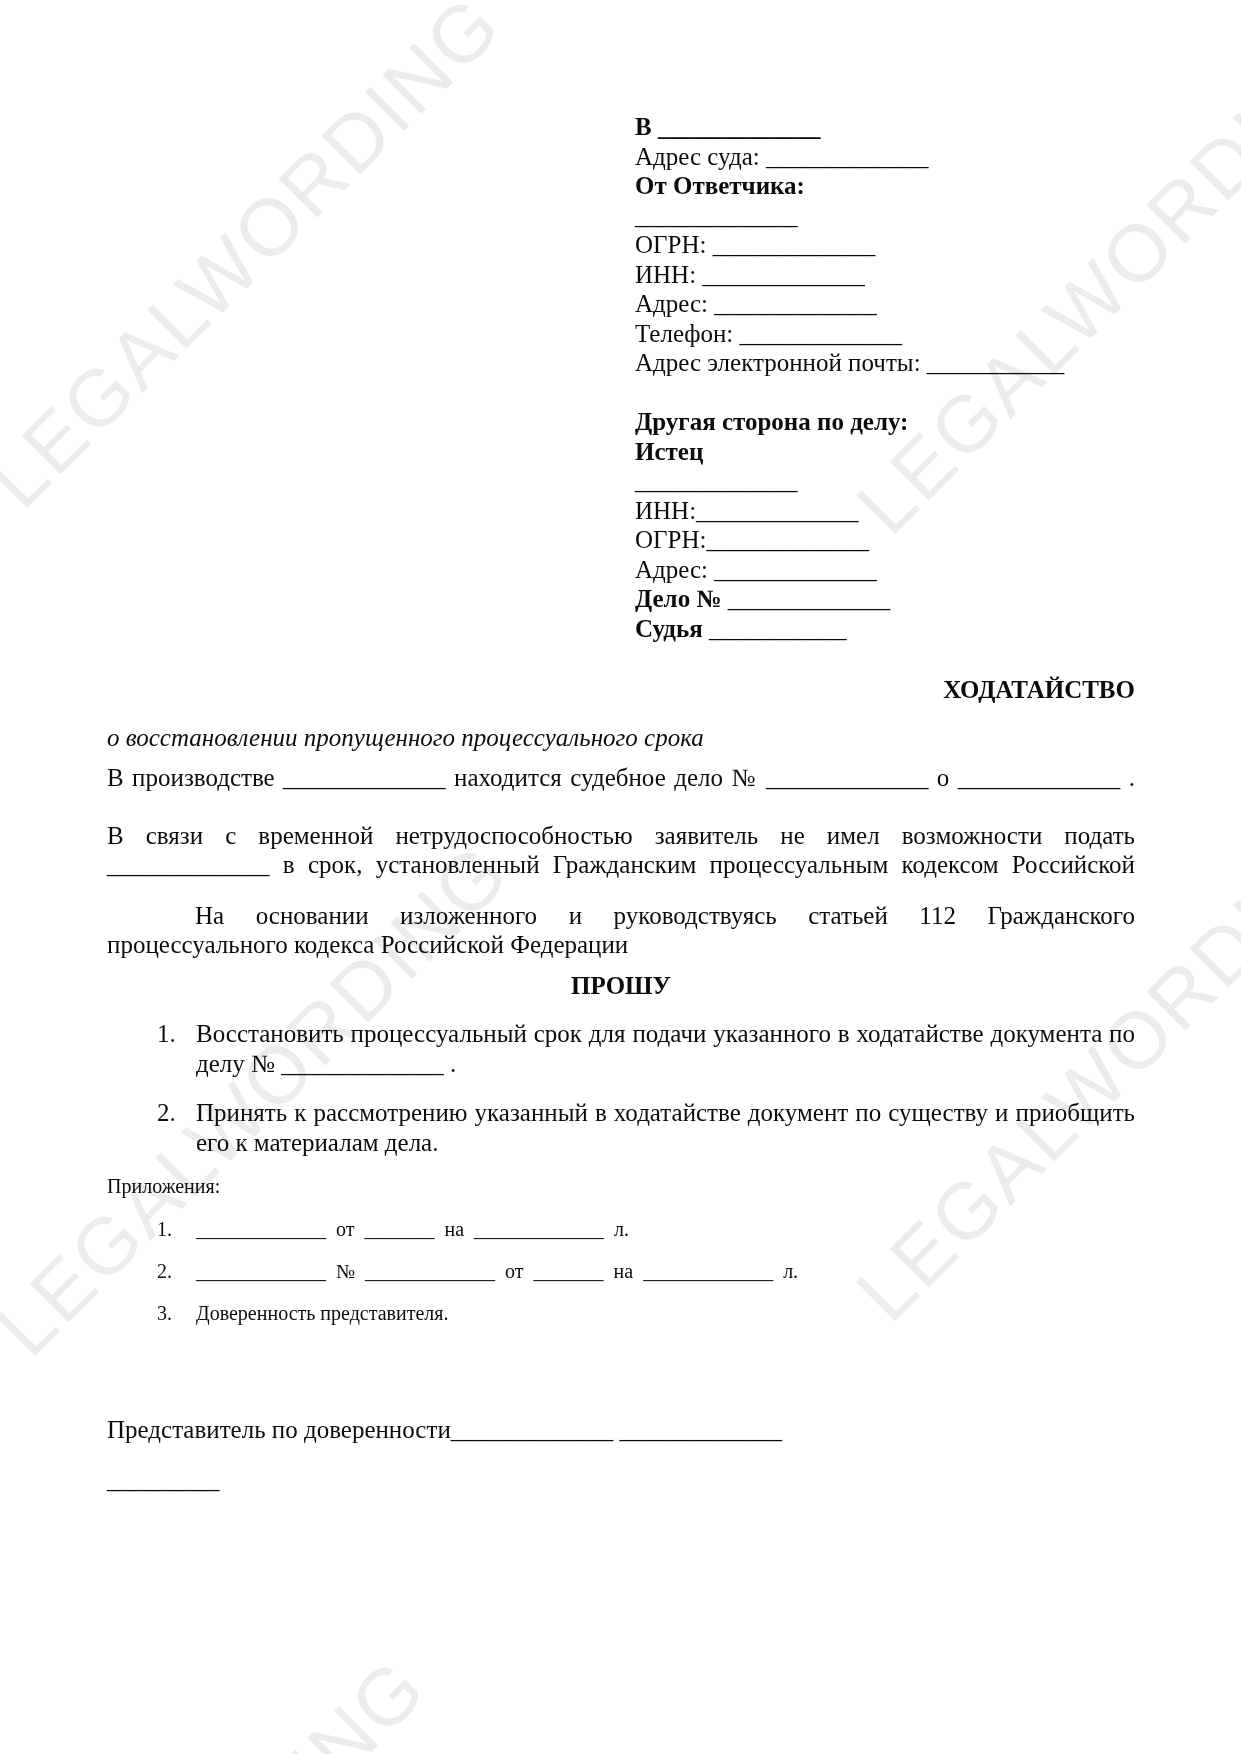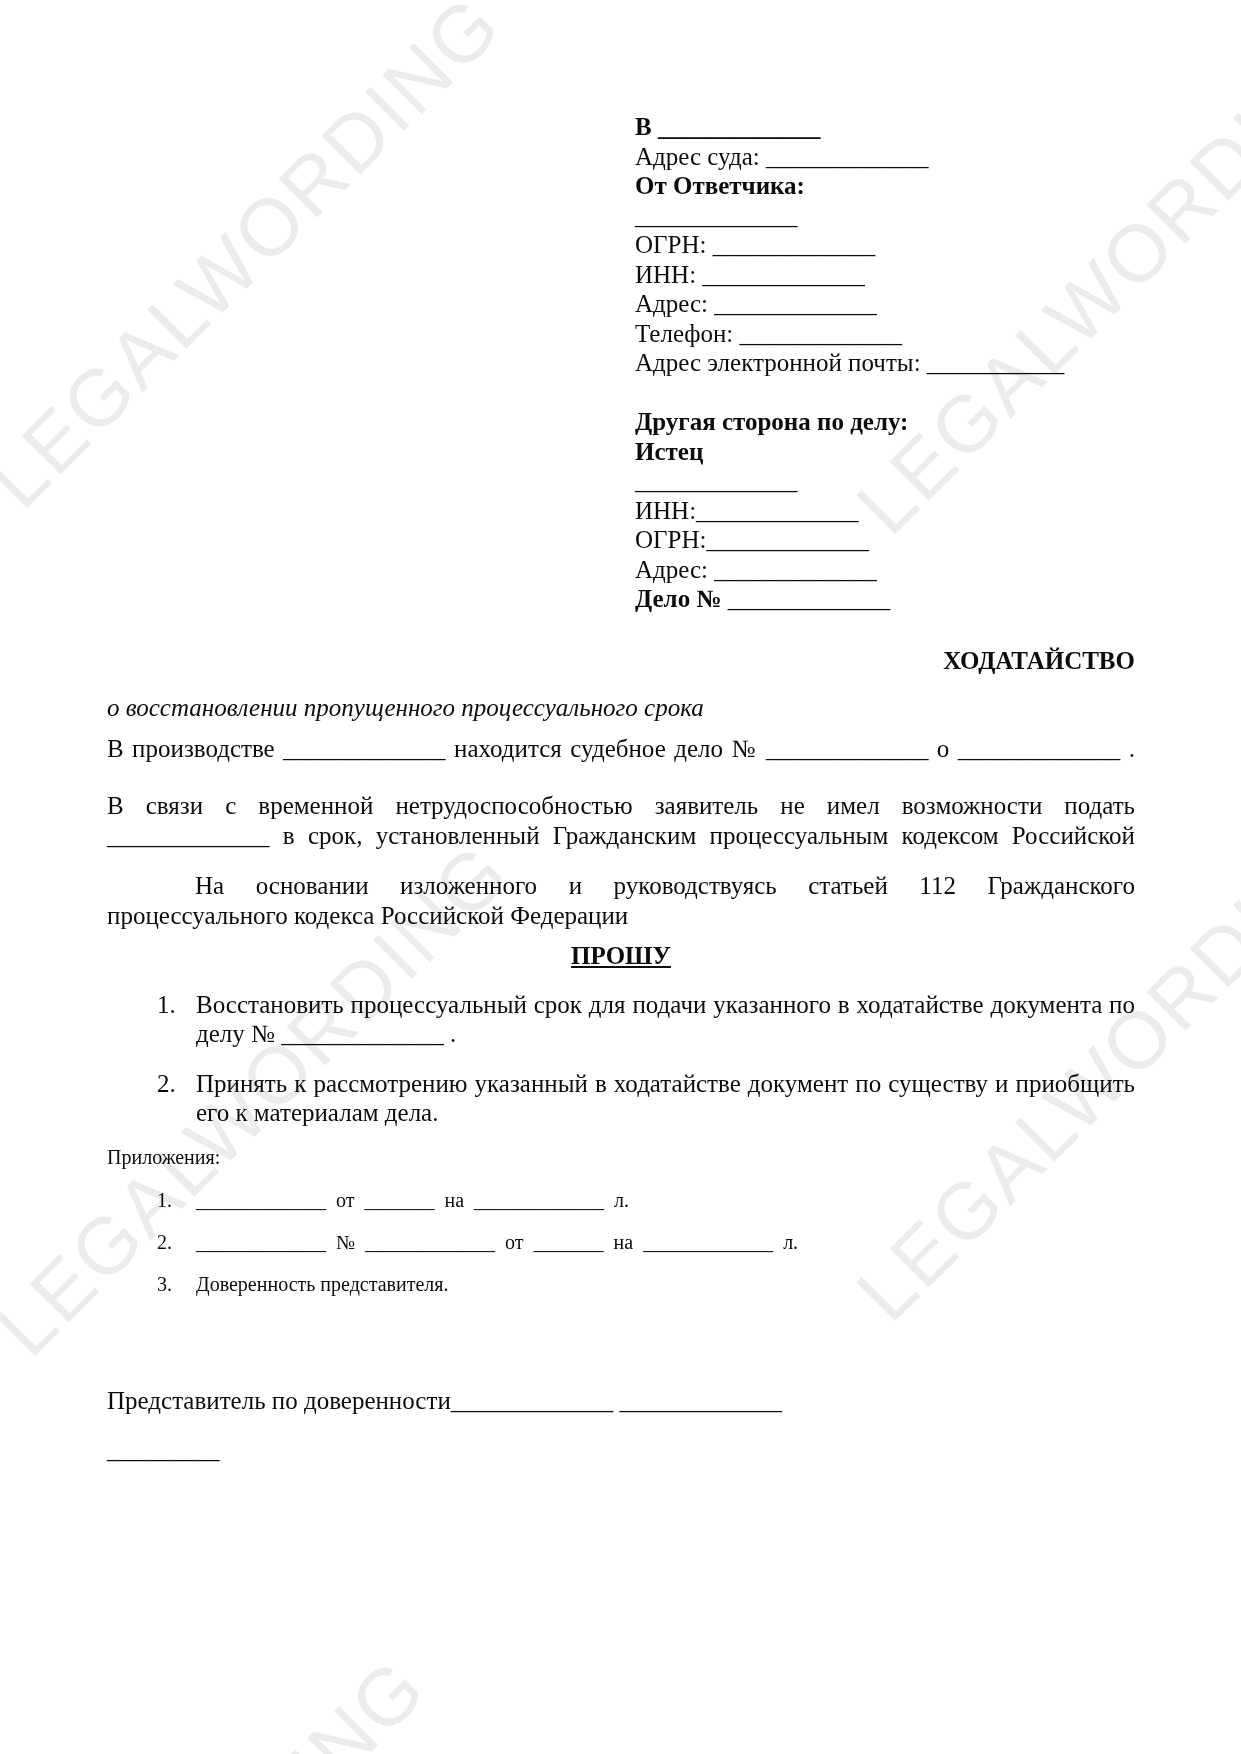--- a/index.html
+++ b/index.html
@@ -31,21 +31,21 @@
   .hl{height:29.5px;line-height:29.5px;white-space:pre;}
   .b{font-weight:bold;}
   .ln{height:29.5px;line-height:29.5px;}
   .jl{text-align:justify;text-align-last:justify;}
   .doc-title{margin-top:32px;text-align:right;font-weight:bold;height:29.5px;line-height:29.5px;}
   .doc-subtitle{margin-top:18px;text-align:left;height:29.5px;line-height:29.5px;font-style:italic;}
   .p1{margin-top:11px;}
   .p2{margin-top:28px;}
   .p3{margin-top:21px;}
   .p3 .indent{text-indent:88px;}
-  .prayer-heading{margin-top:11px;text-align:center;font-weight:bold;height:29.5px;line-height:29.5px;text-decoration:underline;}
+  .prayer-heading{margin-top:11px;text-align:center;font-weight:bold;height:29.5px;line-height:29.5px;}
   .li{position:relative;margin-top:19px;}
   .li .num{position:absolute;left:50px;top:0;height:29.5px;line-height:29.5px;}
   .li .litext{margin-left:89px;}
   .att-label{margin-top:18px;font-size:20px;height:23px;line-height:23px;}
   .att{position:relative;margin-top:20px;font-size:20px;height:23px;line-height:23px;}
   .att .num{position:absolute;left:50px;top:0;}
   .att .atext{margin-left:89px;white-space:pre-wrap;}
   .sig{margin-top:90px;height:29.5px;line-height:29.5px;white-space:pre;}
   .sig-blank{margin-top:20px;height:29.5px;line-height:29.5px;white-space:pre;}
 </style>
@@ -75,20 +75,21 @@
       <div class="hl"><span class="b"></span><span>Телефон: _____________</span></div>
       <div class="hl"><span class="b"></span><span>Адрес электронной почты: ___________</span></div>
       <div class="hl"><span class="b"></span><span></span></div>
       <div class="hl"><span class="b">Другая сторона по делу:</span><span></span></div>
       <div class="hl"><span class="b">Истец</span><span></span></div>
       <div class="hl"><span class="b"></span><span>_____________</span></div>
       <div class="hl"><span class="b"></span><span>ИНН:_____________</span></div>
       <div class="hl"><span class="b"></span><span>ОГРН:_____________</span></div>
       <div class="hl"><span class="b"></span><span>Адрес: _____________</span></div>
       <div class="hl"><span class="b">Дело № </span><span>_____________</span></div>
+      <div class="hl"><span class="b">Судья </span><span>___________</span></div>
     </div>
 
     <div class="doc-title">ХОДАТАЙСТВО</div>
     <div class="doc-subtitle">о восстановлении пропущенного процессуального срока</div>
 
     <div class="p1">
       <div class="ln jl">В производстве _____________ находится судебное дело № _____________ о _____________ .</div>
     </div>
 
     <div class="p2">

